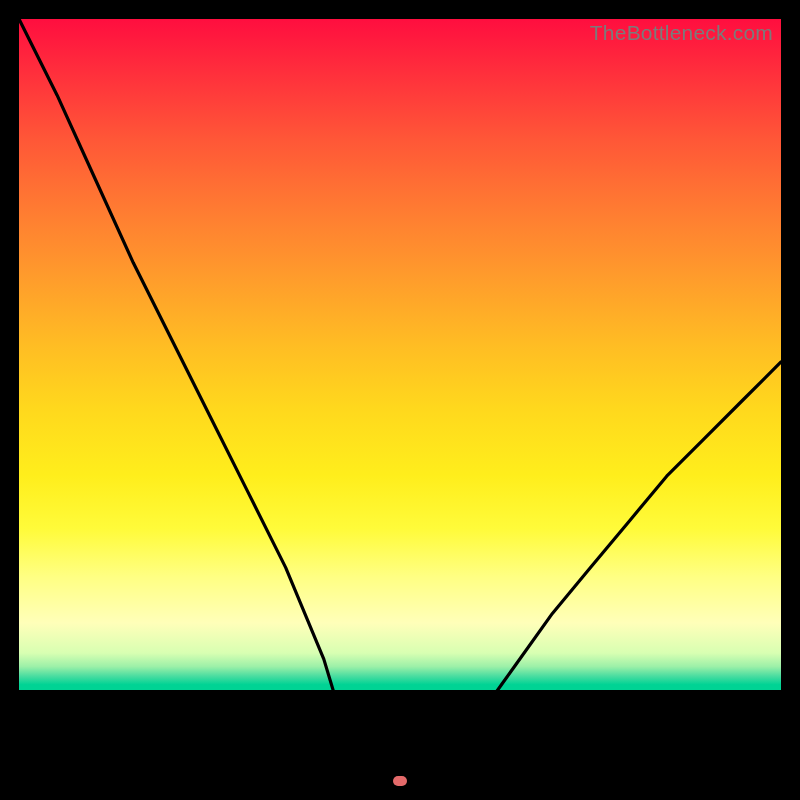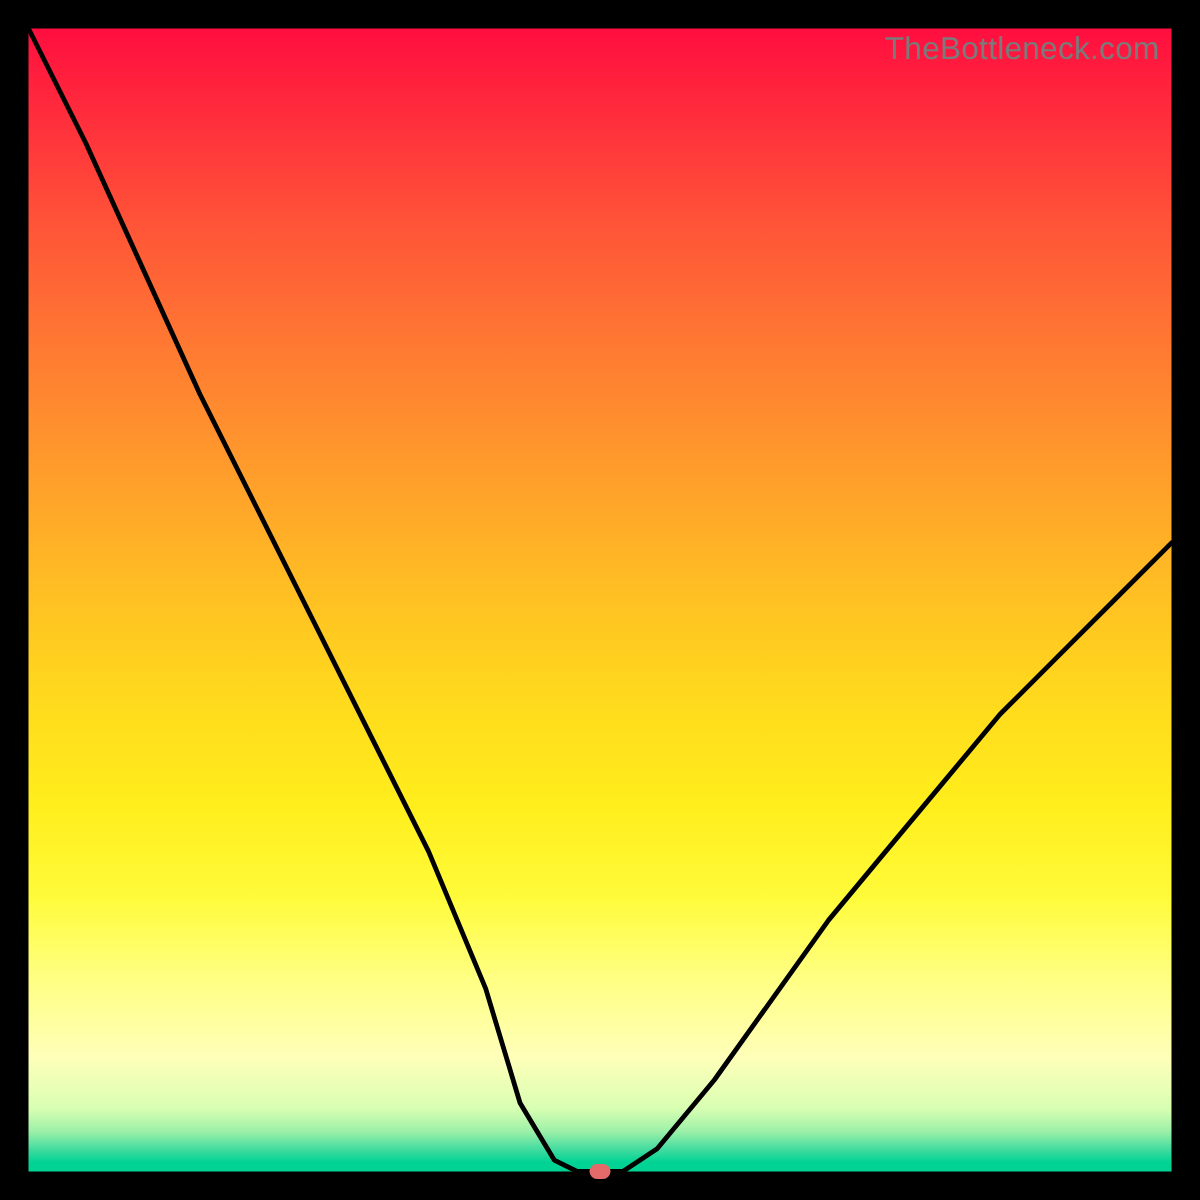--- a/index.html
+++ b/index.html
@@ -15,21 +15,21 @@
     position: relative;
     width: 800px;
     height: 800px;
     background: #000;
   }
   .plot {
     position: absolute;
     left: 19px;
     top: 19px;
     width: 762px;
-    height: 762px;
+    height: 671px;
     
     background: linear-gradient(
       to bottom,
       #ff0e3f 0%,
       #ff2f3c 8%,
       #ff5737 18%,
       #ff7a32 28%,
       #ff9a2c 38%,
       #ffbb24 48%,
       #ffd81d 58%,

